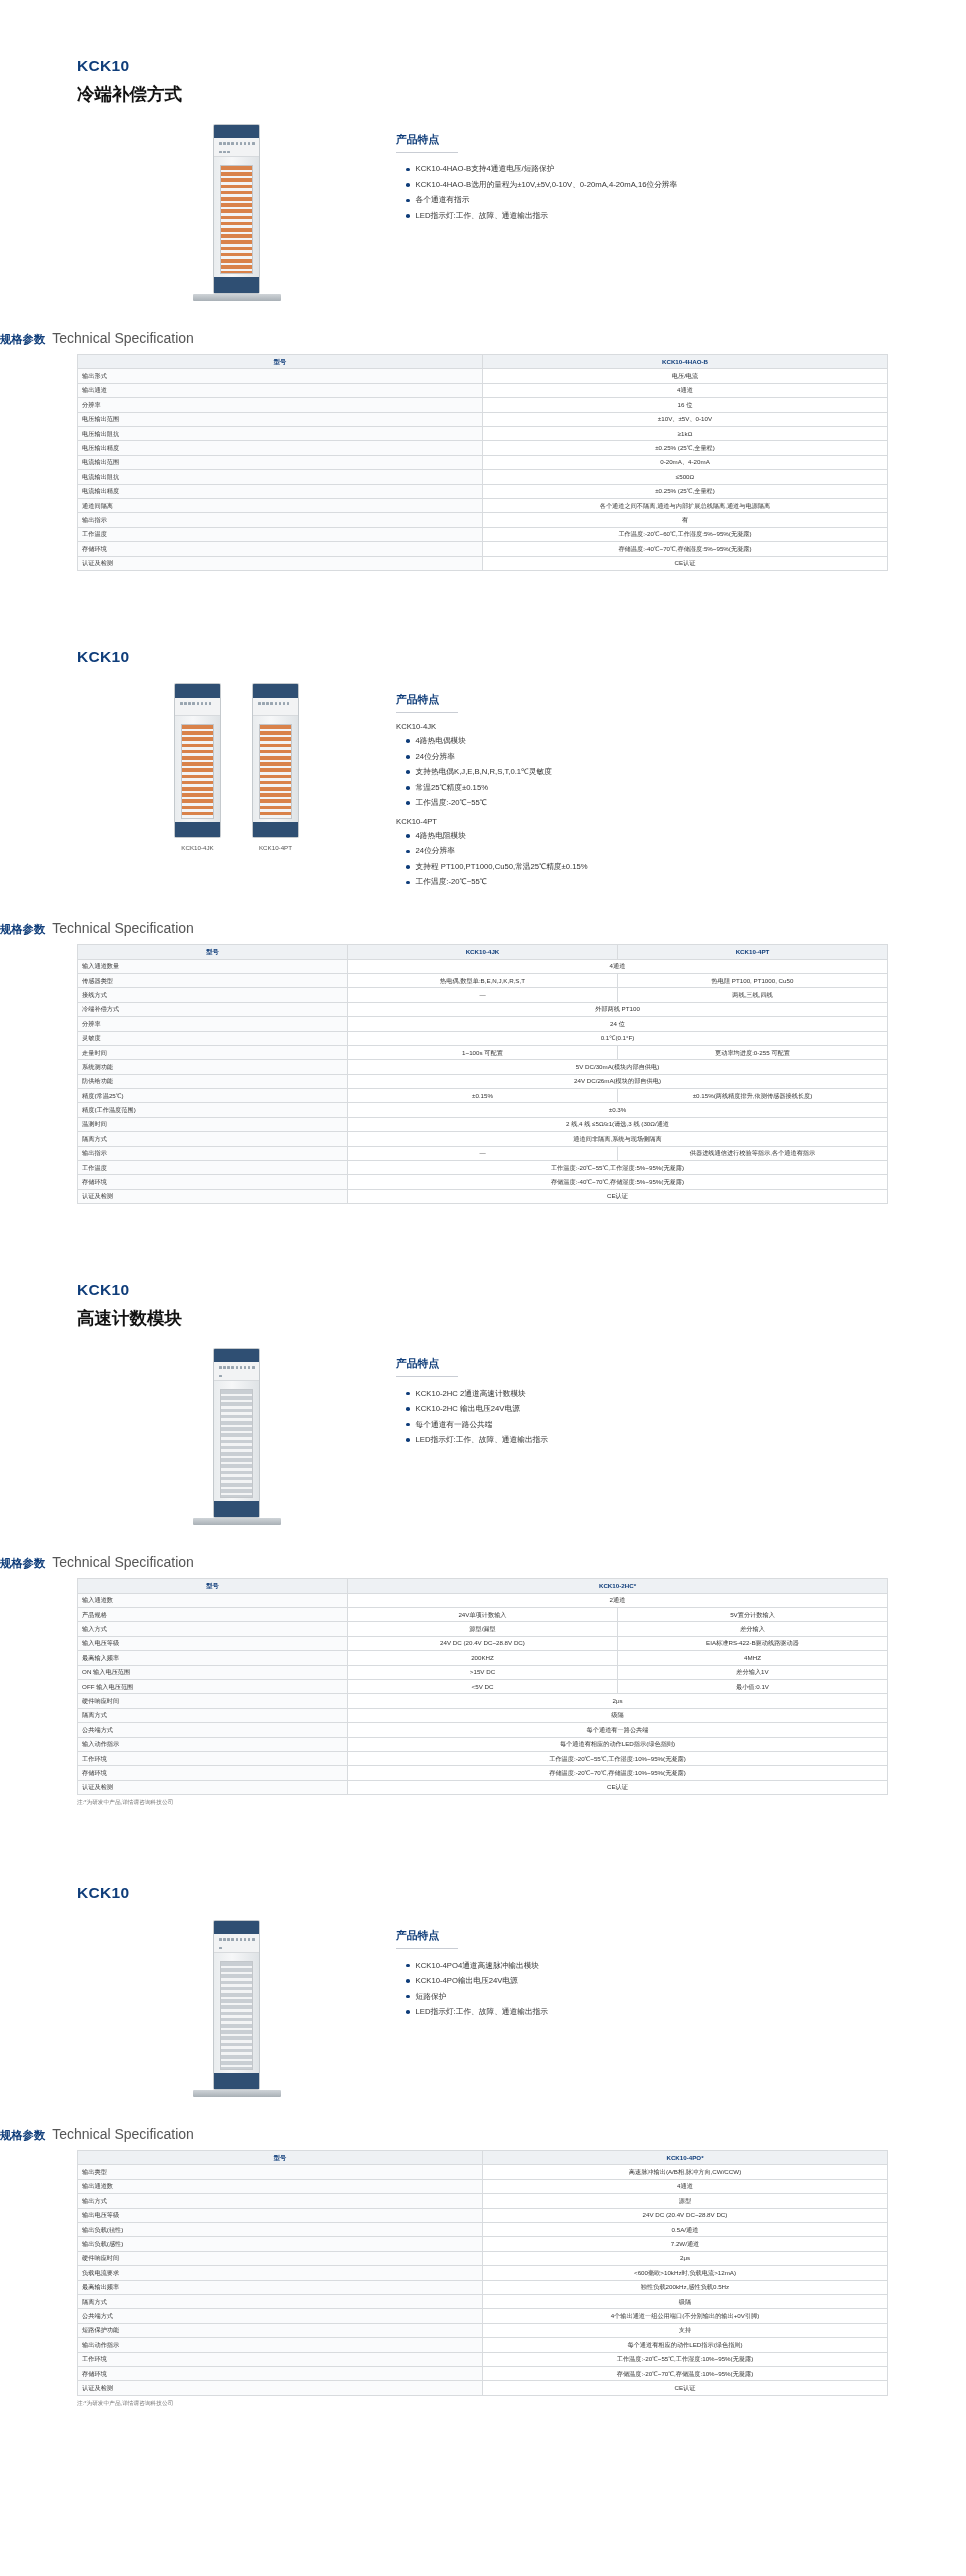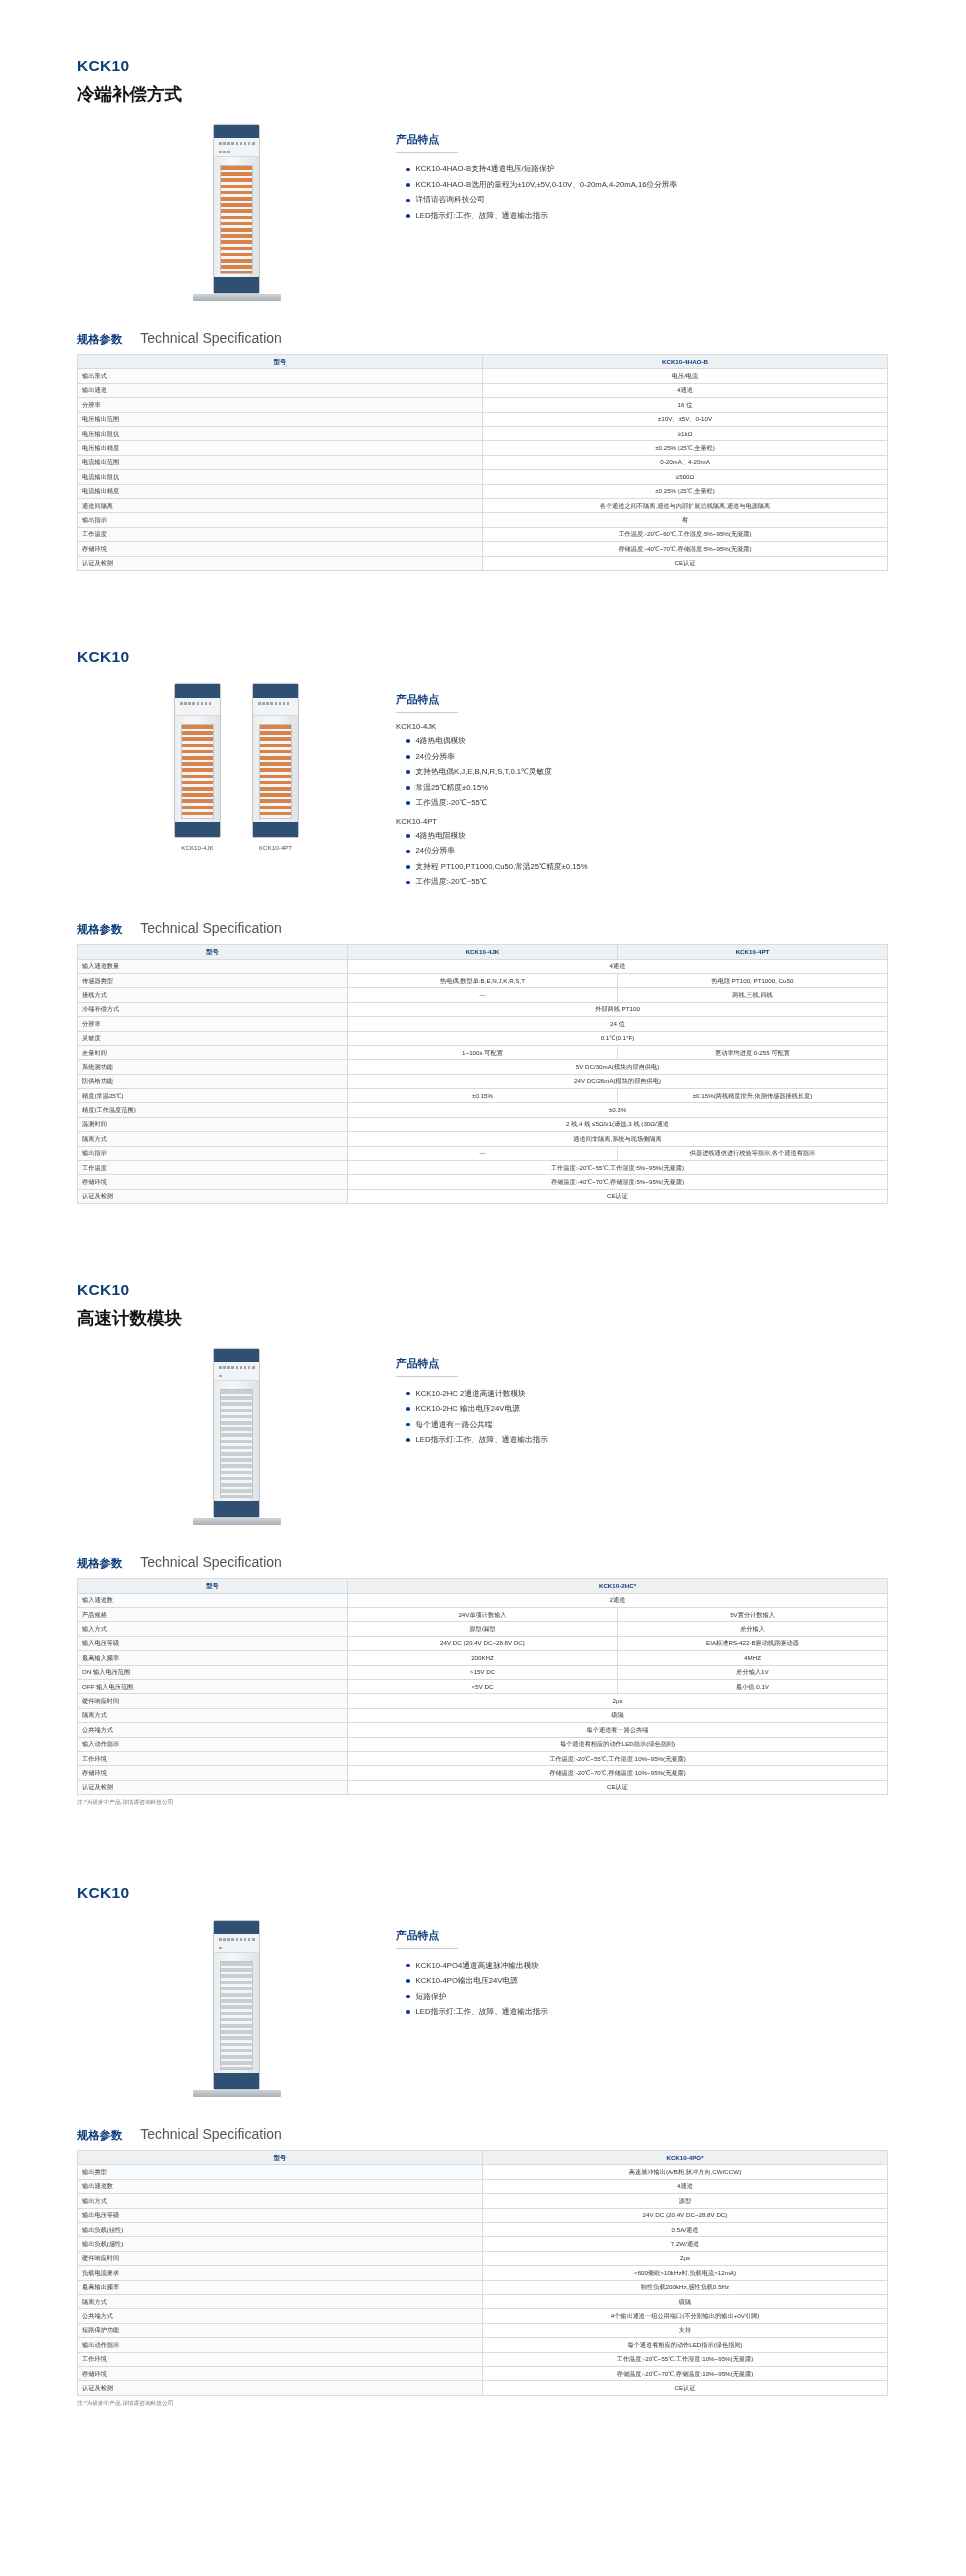--- a/index.html
+++ b/index.html
@@ -131,22 +131,21 @@
     background:linear-gradient(180deg,#cfd4d8,#a9b0b6);
     border-radius:1px;
     margin:0 auto;
   }
   .mod-wrap { display:flex; flex-direction:column; align-items:center; }
 
   
   .spec-head {
     display:flex;
     align-items:baseline;
-    gap:18px;
-    padding-left:77px;
+    gap:7px;
     margin-top:29px;
     margin-bottom:7.2px;
   }
   .spec-cn { color:#0f3d7a; font-size:11.3px; font-weight:bold; }
   .spec-en { color:#555; font-size:14px; }
 
   table.spec {
     width:811px;
     margin:0 0 0 77px;
     border-collapse:collapse;
@@ -221,21 +220,21 @@
           </div>
           <div class="rail"></div>
         </div>
       </div>
       <div class="hero-feat">
         <div class="feat-title">产品特点</div>
         <div class="feat-rule"></div>
         <ul class="feat-list">
           <li>KCK10-4HAO-B支持4通道电压/短路保护</li>
           <li>KCK10-4HAO-B选用的量程为±10V,±5V,0-10V、0-20mA,4-20mA,16位分辨率</li>
-          <li>详情请咨询科技公司</li>
+          <li>各个通道有指示</li>
           <li>LED指示灯:工作、故障、通道输出指示</li>
         </ul>
       </div>
     </div>
 
     <div class="spec-head">
       <span class="spec-cn">规格参数</span>
       <span class="spec-en">Technical Specification</span>
     </div>
 

